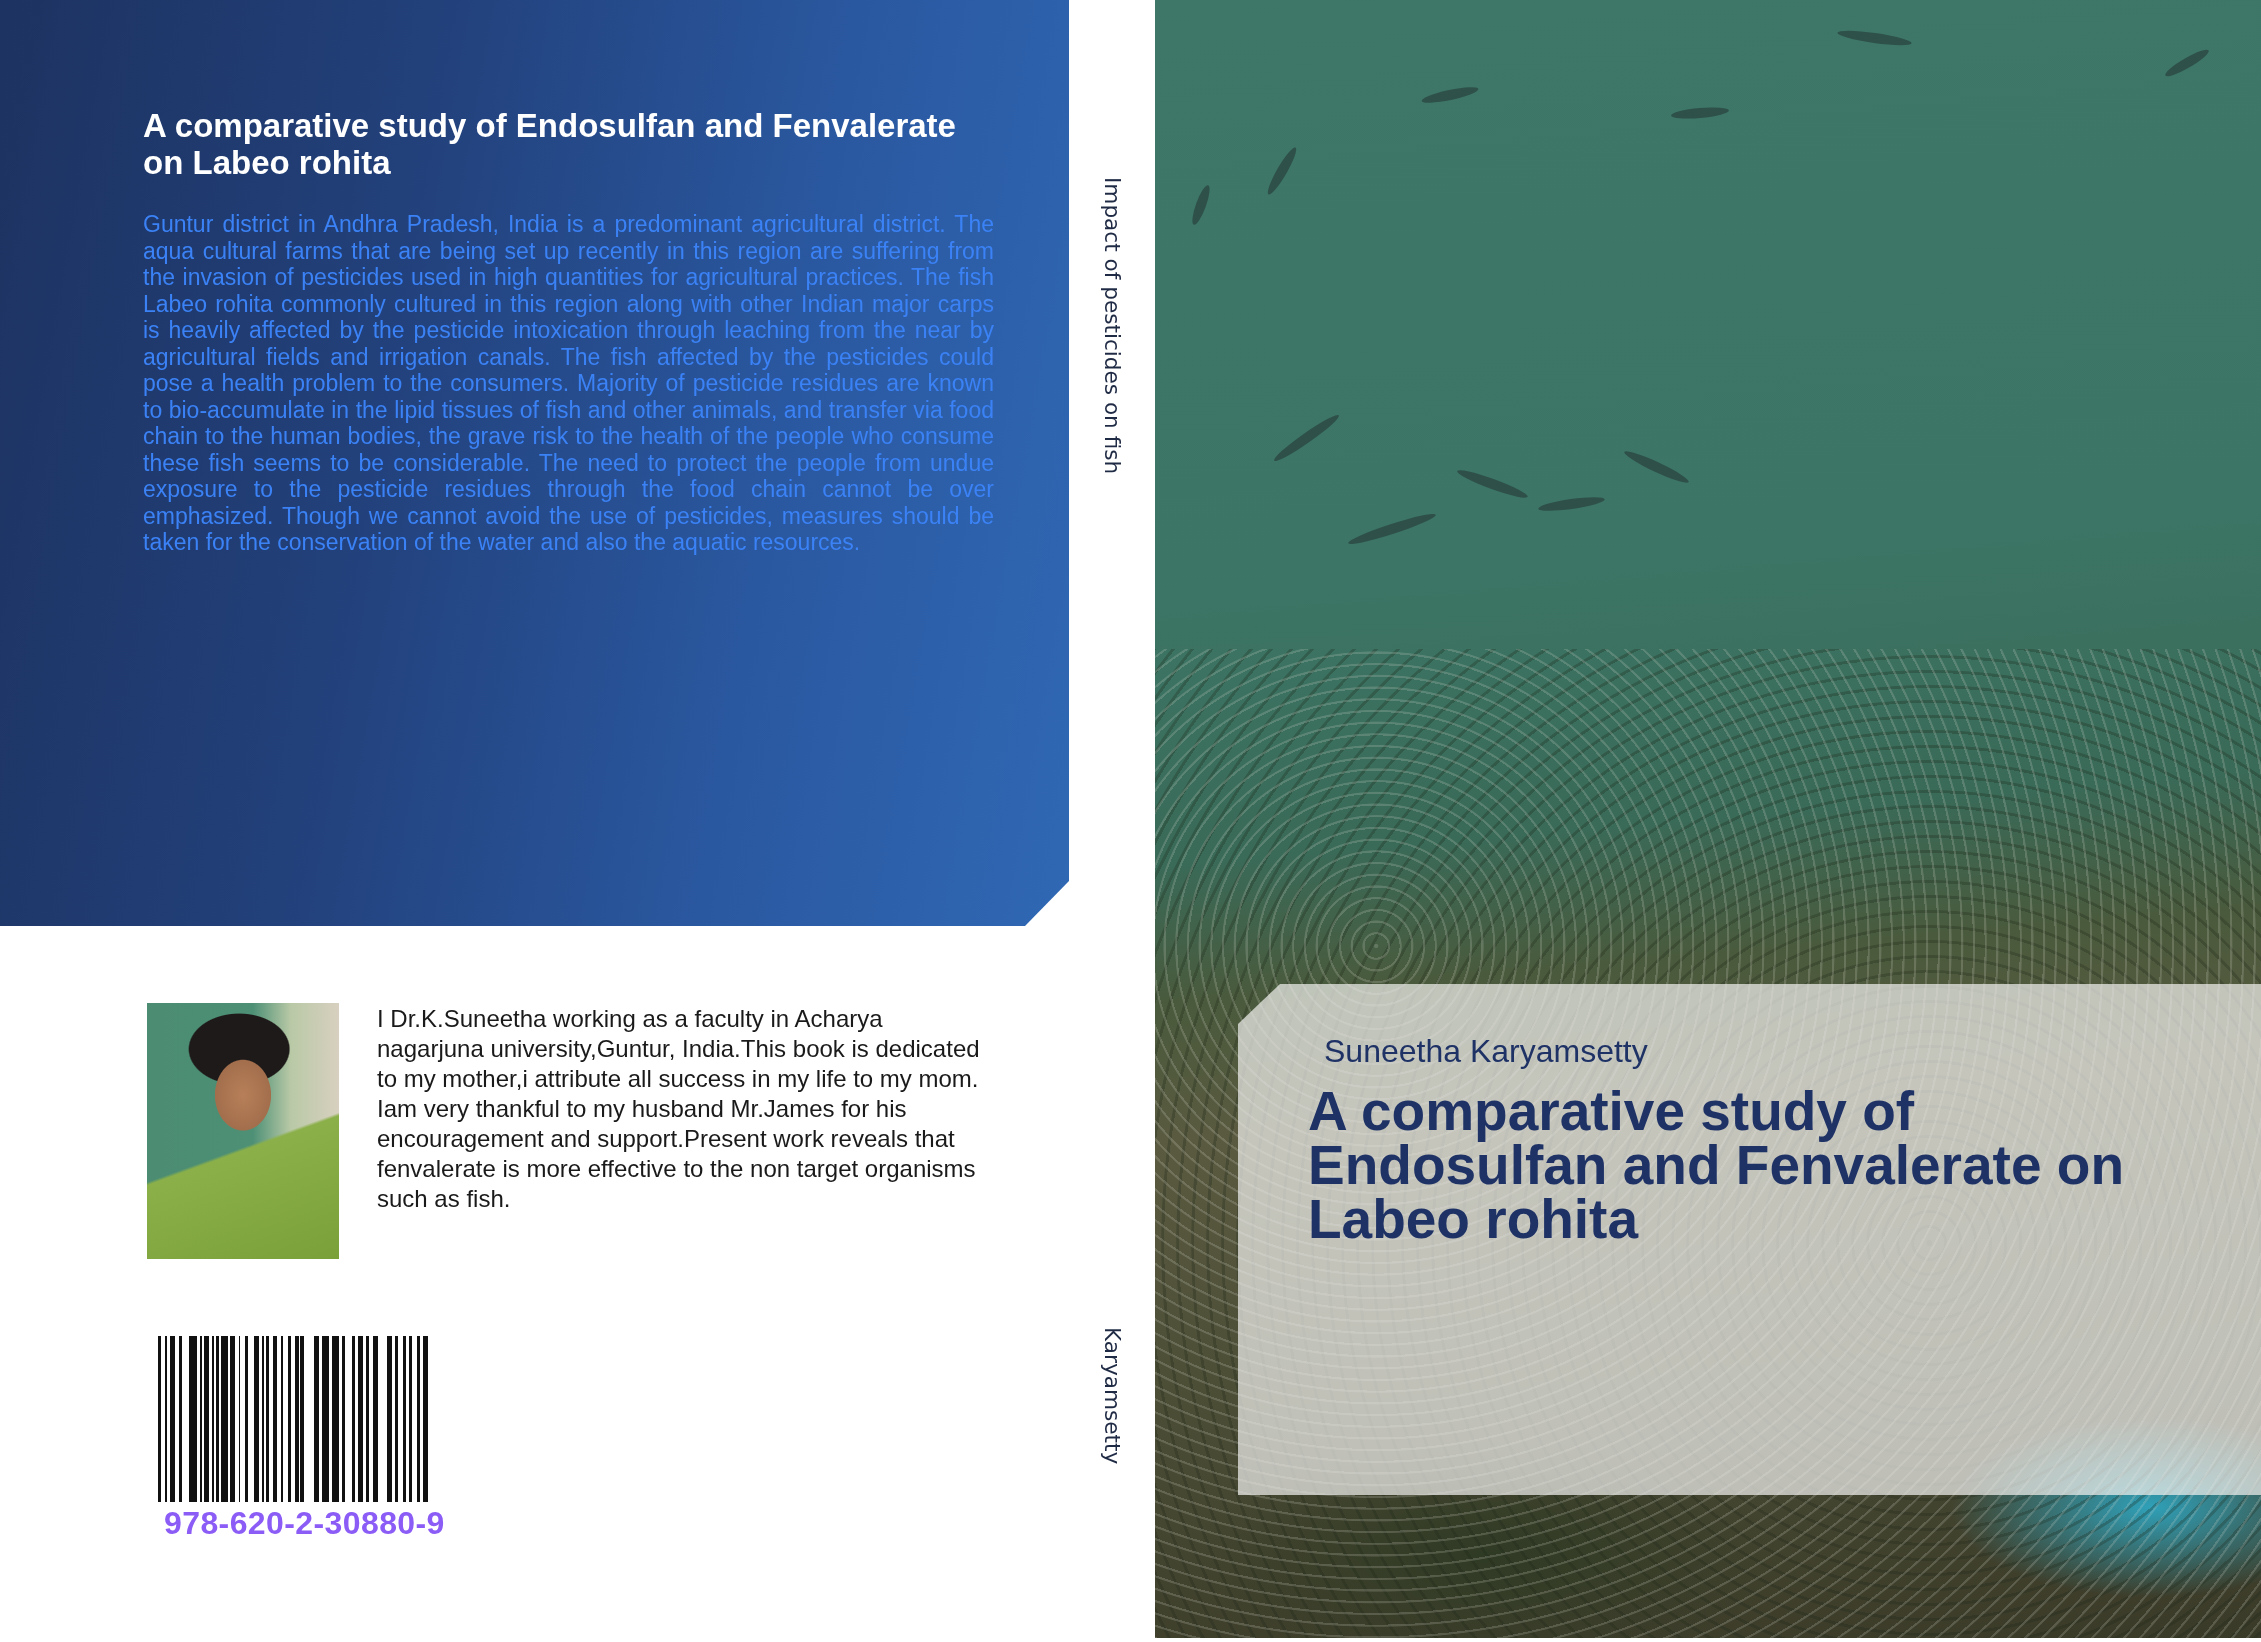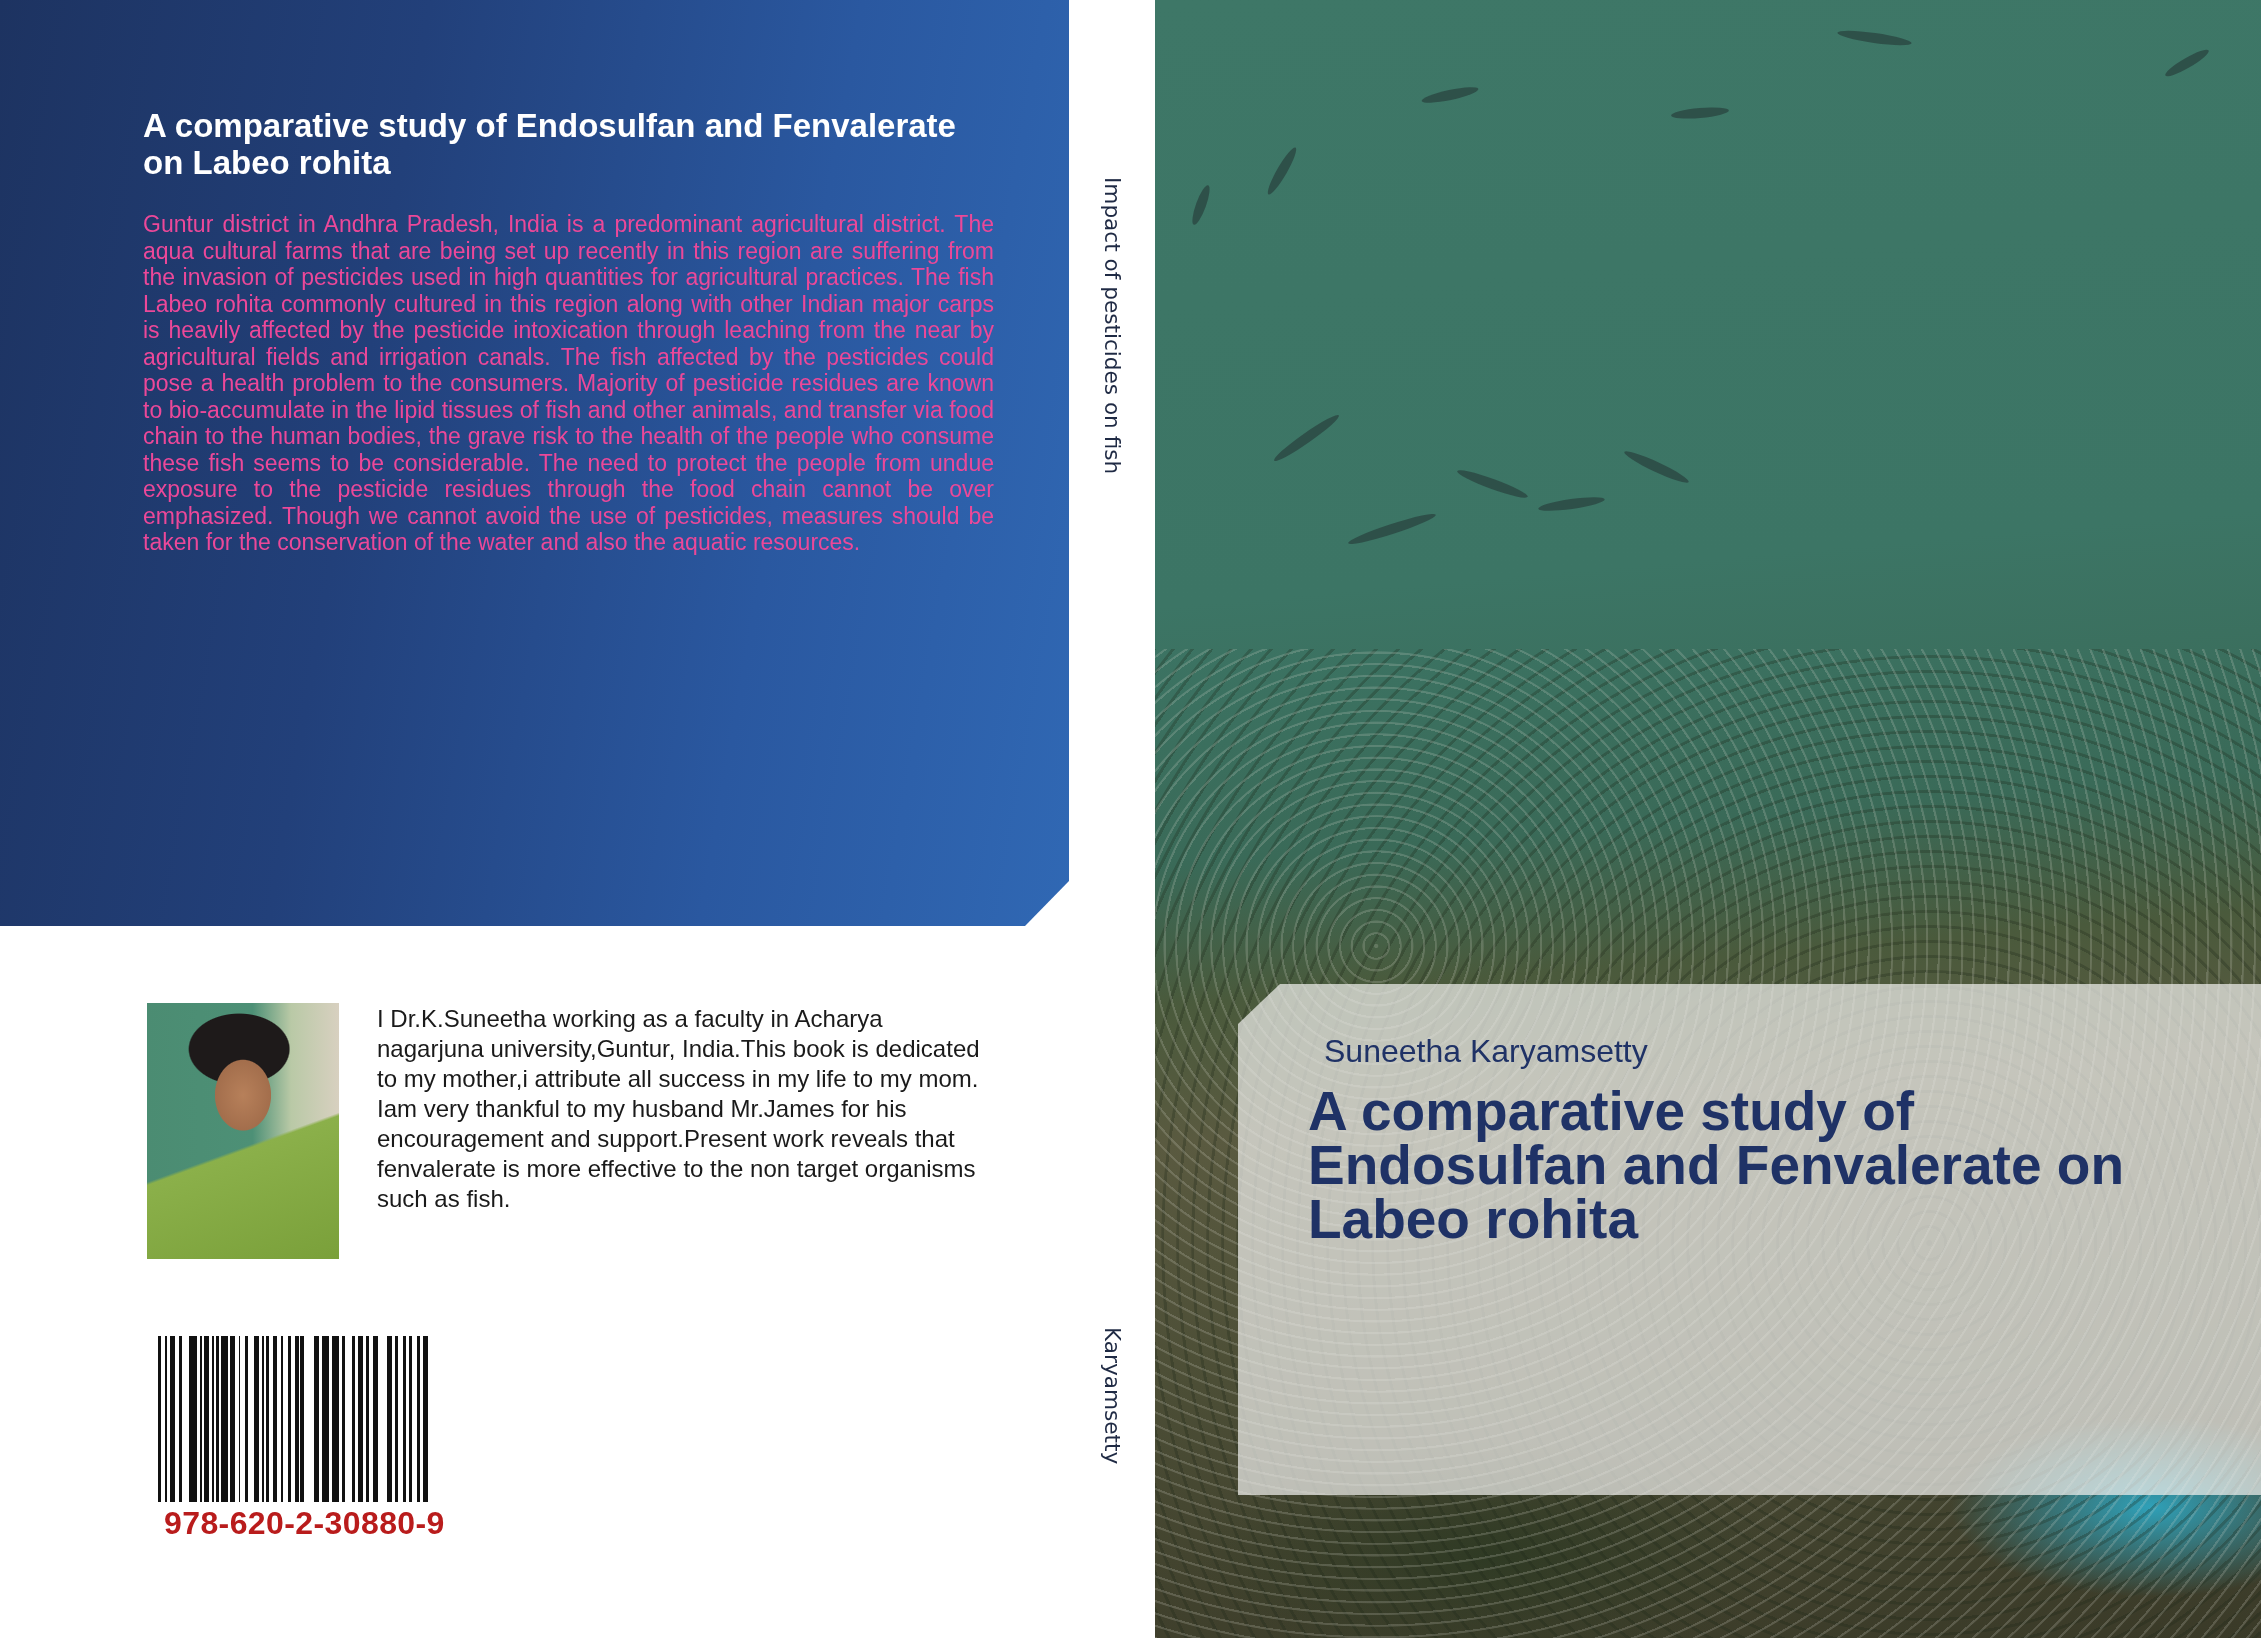--- a/index.html
+++ b/index.html
@@ -14,21 +14,21 @@
     background:linear-gradient(100deg, #1d3361 0%, #22407a 35%, #2a58a0 70%, #3068b4 100%);
     clip-path:polygon(0 0, 1069px 0, 1069px 881px, 1025px 926px, 0 926px);
   }
   .back-title {
     position:absolute; left:143px; top:107px; width:857px;
     color:#ffffff; font-weight:bold; font-size:33px; line-height:37px;
     margin:0;
   }
   .back-body {
     position:absolute; left:143px; top:211px; width:851px;
-    color:#ec4899; font-size:23px; line-height:26.5px;
+    color:#3b82f6; font-size:23px; line-height:26.5px;
     text-align:justify; margin:0;
   }
   .author-photo {
     position:absolute; left:147px; top:1003px; width:192px; height:256px;
     background:
       radial-gradient(ellipse 46px 58px at 50% 36%, #b7805a 0%, #a36e4c 60%, transparent 62%),
       radial-gradient(ellipse 71px 50px at 48% 18%, #1e1a1a 0%, #1e1a1a 70%, transparent 72%),
       linear-gradient(160deg, transparent 55%, #8bb04a 56%, #7aa03a 100%),
       radial-gradient(ellipse 117px 100px at 50% 95%, #86ac3c 0%, #7ba136 70%, transparent 72%),
       linear-gradient(90deg, #4b8c72 0%, #4d9076 55%, #b9c9a6 75%, #d8d0c0 100%);
@@ -38,21 +38,21 @@
     position:absolute; left:377px; top:1004px; width:616px;
     color:#1a1a1a; font-size:24px; line-height:30px; margin:0;
   }
   .barcode {
     position:absolute; left:158px; top:1336px; width:310px; height:166px;
     display:flex; align-items:stretch;
   }
   .barcode span { display:block; height:100%; }
   .isbn {
     position:absolute; left:164px; top:1505px;
-    font-weight:bold; font-size:32px; color:#b91c1c; letter-spacing:0.4px;
+    font-weight:bold; font-size:32px; color:#8b5cf6; letter-spacing:0.4px;
   }
   
   .spine {
     position:absolute; left:1069px; top:0; width:86px; height:1642px; background:#ffffff;
   }
   .spine-title, .spine-author {
     position:absolute; left:50%; white-space:nowrap;
     font-family:"DejaVu Sans", sans-serif; color:#1f2a44; font-size:21.6px;
     transform-origin:0 0;
   }

